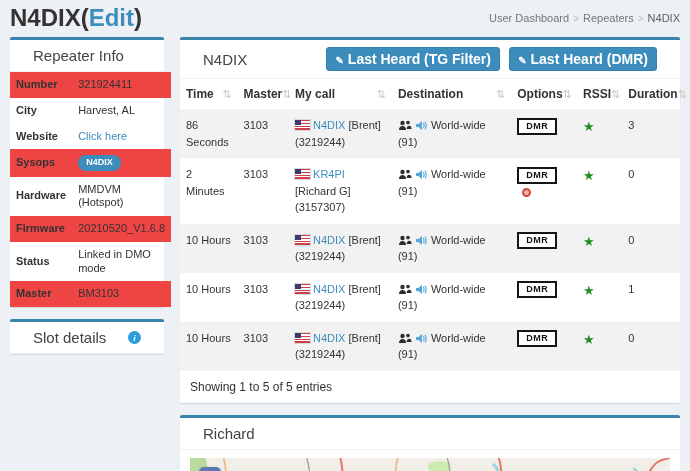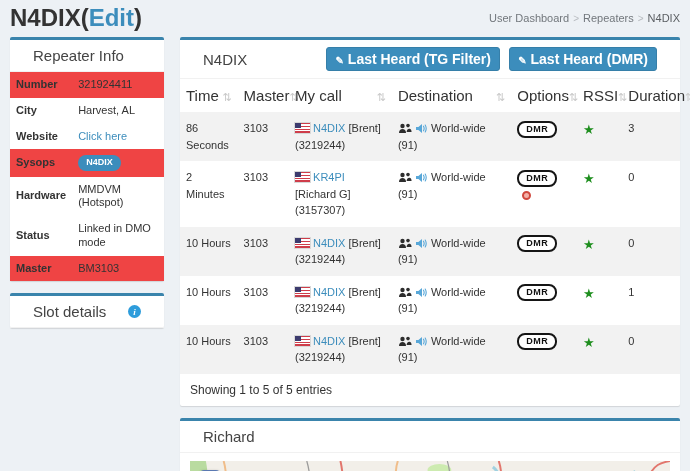--- a/index.html
+++ b/index.html
@@ -52,27 +52,27 @@
   .flag-us::after { content:""; position:absolute; left:0; top:0; width:6px; height:5px; background:#3c3b6e; }
 
   
   .btn { display:inline-flex; align-items:center; gap:4px; background:#3c8dbc; border:1px solid #367fa9;
          color:#fff; font-size:14px; font-weight:bold; padding:3px 8px; border-radius:3px;
          margin-left:5px; cursor:pointer; font-family:inherit; }
   .btn .edit-glyph::before { content:"✎"; font-size:10px; }
 
   
   .lh-table { width:100%; table-layout:fixed; border-collapse:collapse; font-size:11px; }
-  .lh-table th { text-align:left; font-weight:normal; padding:8px 6px; font-size:15px; }
+  .lh-table th { text-align:left; font-weight:bold; padding:8px 6px; font-size:12px; }
   .lh-table th .th-inner { display:flex; justify-content:space-between; align-items:center; }
   .sort-icon::before { content:"⇅"; color:#c9c9c9; font-size:11px; font-weight:normal; }
   .lh-table tbody tr.odd { background:#f2f2f2; }
   .lh-table td { padding:8px 6px; vertical-align:top; line-height:1.5; }
   .lh-table a { color:#3c8dbc; text-decoration:none; }
-  .dmr-badge { display:inline-block; border:2px solid #151515; border-radius:8px; background:#fff;
+  .dmr-badge { display:inline-block; border:2px solid #151515; border-radius:0; background:#fff;
                color:#111; font-size:9px; font-weight:bold; line-height:13px; padding:0 7px;
                letter-spacing:.5px; vertical-align:middle;text-align:right; }
   .record-dot { display:inline-block; width:9px; height:9px; border-radius:50%;
                 border:2px solid #d0483e; background:#f3b0a8; margin-left:5px; vertical-align:middle; }
   .star-icon::before { content:"★"; color:#1e8e1e; font-size:13px; }
   .dest-icons { display:inline-flex; align-items:center; gap:3px; margin-right:4px; vertical-align:-2px; }
   .table-footer { padding:9px 10px; font-size:12px; color:#333; }
 
   
   .map-wrap { margin:8px 10px 10px 10px; position:relative; height:150px; overflow:hidden;
@@ -118,20 +118,24 @@
               <td class="lbl">Website</td>
               <td><a href="#">Click here</a></td>
             </tr>
             <tr class="odd">
               <td class="lbl">Sysops</td>
               <td><span class="badge-blue">N4DIX</span></td>
             </tr>
             <tr>
               <td class="lbl">Hardware</td>
               <td>MMDVM (Hotspot)</td>
+            </tr>
+            <tr class="odd">
+              <td class="lbl">Firmware</td>
+              <td>20210520_V1.6.8</td>
             </tr>
             <tr>
               <td class="lbl">Status</td>
               <td>Linked in DMO mode</td>
             </tr>
             <tr class="odd">
               <td class="lbl">Master</td>
               <td>BM3103</td>
             </tr>
           </tbody>

